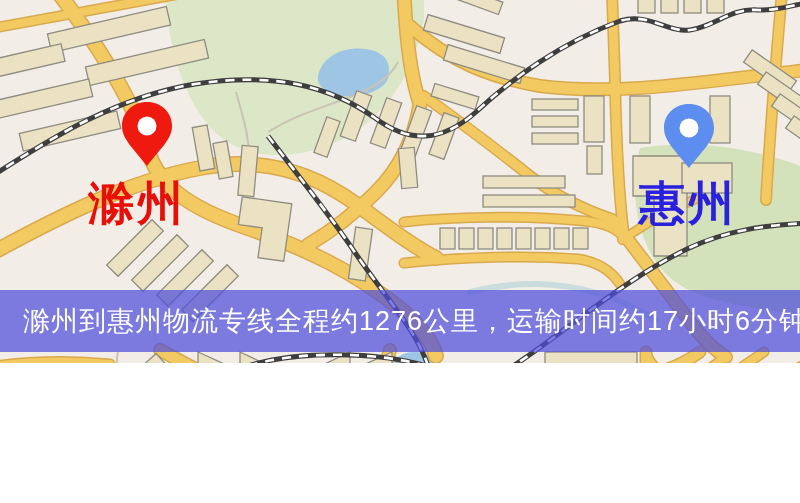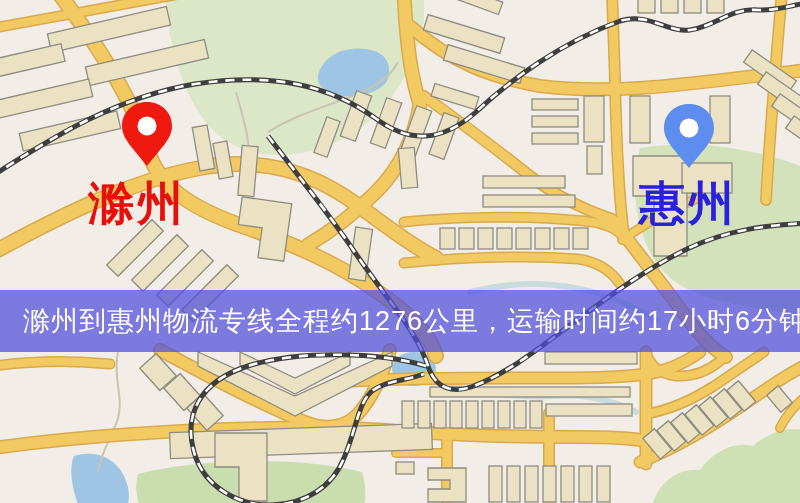--- a/index.html
+++ b/index.html
@@ -1,16 +1,16 @@
 <!DOCTYPE html>
 <html><head>
 <meta charset="utf-8">
 <style>
   html,body{margin:0;padding:0;background:#ffffff;}
-  .stage{position:relative;width:800px;height:503px;overflow:hidden;
+  .stage{position:relative;width:800px;height:363px;overflow:hidden;
          font-family:"Liberation Sans",sans-serif;}
   .stage svg{position:absolute;left:0;top:0;display:block;}
   .banner{position:absolute;left:0;top:290px;width:800px;height:62px;
           background:rgba(77,78,219,0.72);display:flex;align-items:center;
           box-sizing:border-box;padding-left:23px;}
   .banner span{color:#ffffff;font-size:27px;letter-spacing:1px;
                font-family:"Liberation Sans",sans-serif;white-space:nowrap;}
   .city-label{font-family:"Liberation Serif",serif;font-weight:bold;
               font-size:46px;letter-spacing:3px;}
 </style>

